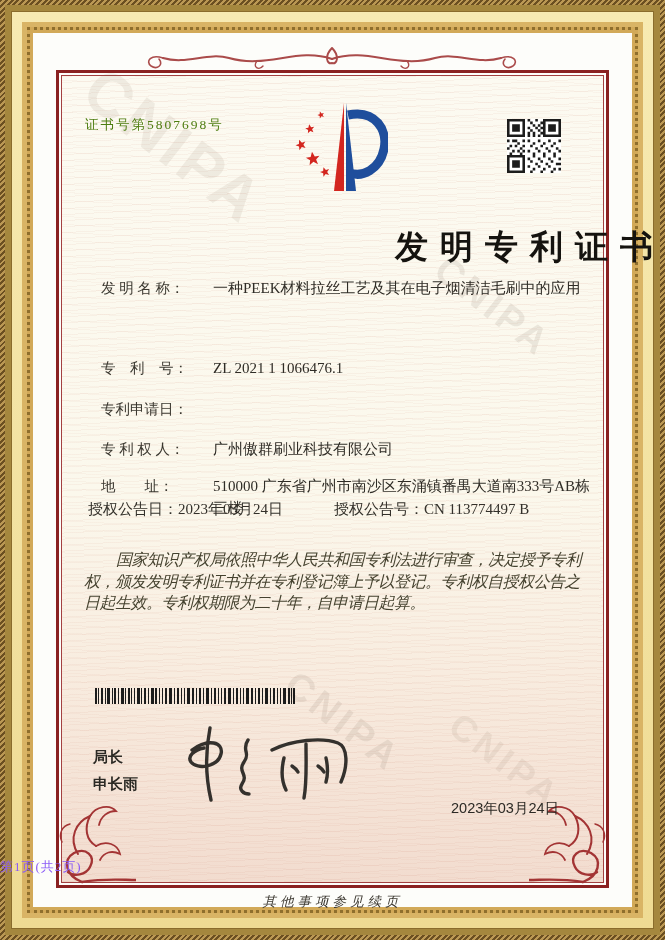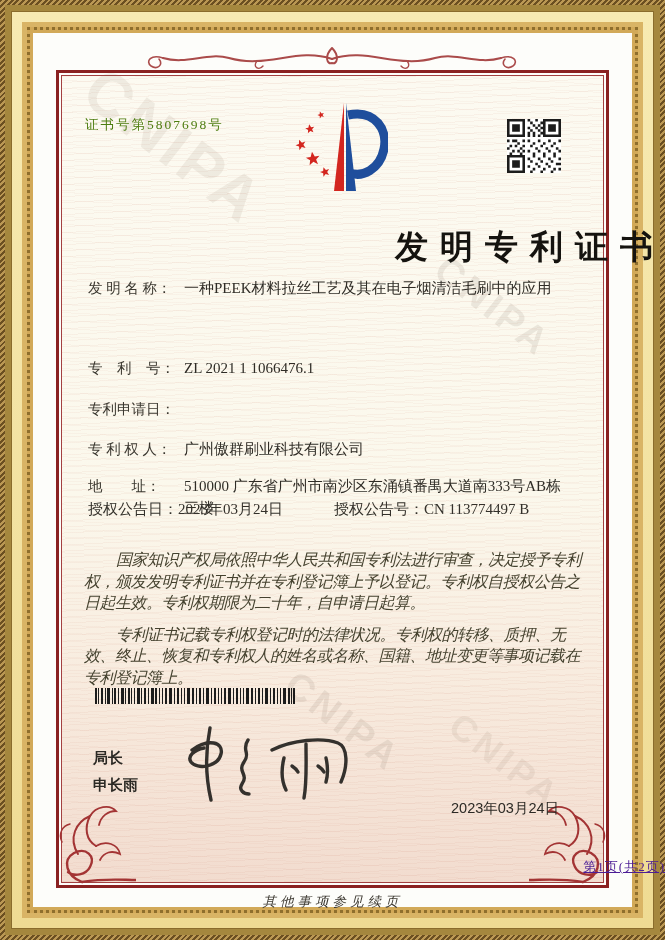--- a/index.html
+++ b/index.html
@@ -23,31 +23,31 @@
        linear-gradient(180deg,#fcfaf1 0%,#fbf8ec 52%,#f8ecdf 74%,#f2dccf 100%);}
   
   .orn{position:absolute;z-index:3;}
   .wm{position:absolute;z-index:3;font-family:"Liberation Sans",sans-serif;font-weight:700;
       color:rgba(125,112,92,0.13);transform:rotate(38deg);letter-spacing:4px;pointer-events:none;}
   
   .ct{position:absolute;z-index:5;}
   .cert-no{left:85px;top:116px;font-size:13.5px;letter-spacing:2px;color:#4d7c0f;}
   .title{left:0;right:0;top:192px;text-align:right;font-size:33px;font-weight:700;
          letter-spacing:12px;padding-left:12px;color:#15130f;margin-top:33px;}
-  .frow{left:88px;display:flex;font-size:15px;line-height:22px;}
+  .frow{left:101px;display:flex;font-size:15px;line-height:22px;gap:16px;}
   .frow .lab{width:96px;flex:0 0 96px;white-space:pre;font-size:14.5px;color:#3a372f;}
   .frow .val{width:390px;color:#2f2c26;}
   .grow{left:88px;display:flex;font-size:15px;line-height:22px;width:500px;}
   .paras{left:84px;top:549px;width:502px;}
   .paras p{margin:0 0 10px 0;font-size:16px;line-height:21.5px;letter-spacing:-0.5px;
            text-indent:2em;font-style:italic;color:#45422f;}
-  .director{left:93px;top:745px;font-family:Liberation Serif, serif;font-size:15px;
+  .director{left:93px;top:745px;font-family:Liberation Mono, monospace;font-size:15px;
             font-weight:600;line-height:27px;color:#2c2a25;}
   .issue-date{left:451px;top:799px;font-family:"Liberation Sans",sans-serif;font-size:14.5px;color:#2c2a25;}
-  .page-info{left:0;right:0;top:858px;text-align:right;font-size:13px;letter-spacing:1px;color:#4c1d95;text-decoration:underline;}
+  .page-info{left:0;right:0;top:858px;text-align:left;font-size:13px;letter-spacing:1px;color:#8b5cf6;}
   .footer-note{left:0;right:0;top:893px;text-align:center;font-size:13.5px;letter-spacing:4px;
                font-style:italic;color:#3f3b33;z-index:6;}
 </style>
 </head>
 <body>
 
 <div class="page">
 
   <div class="f f1"></div>
   <div class="f f2"></div>
@@ -143,21 +143,20 @@
   </div>
   <div class="ct grow" style="top:498px;">
     <span class="lab" style="width:auto;flex:0 0 auto;">授权公告日：</span>
     <span class="val" style="width:142px;">2023年03月24日</span>
     <span class="lab" style="width:auto;flex:0 0 auto;margin-left:14px;">授权公告号：</span>
     <span class="val" style="width:auto;">CN 113774497 B</span>
   </div>
 
   <div class="ct paras">
     <p>国家知识产权局依照中华人民共和国专利法进行审查，决定授予专利权，颁发发明专利证书并在专利登记簿上予以登记。专利权自授权公告之日起生效。专利权期限为二十年，自申请日起算。</p>
-    <p>专利证书记载专利权登记时的法律状况。专利权的转移、质押、无效、终止、恢复和专利权人的姓名或名称、国籍、地址变更等事项记载在专利登记簿上。</p>
   </div>
 
   <svg class="ct" style="left:95px;top:688px;" width="200" height="16" viewBox="0 0 200 16">
     <path fill="#1c1c1c" d="M0 0h2v16H0z M3 0h1v16H3z M6 0h2v16H6z M10 0h1v16h-1z M12 0h3v16h-3z M17 0h1v16h-1z M19 0h2v16h-2z M23 0h1v16h-1z M26 0h3v16h-3z M30 0h1v16h-1z M33 0h2v16h-2z M36 0h1v16h-1z M39 0h1v16h-1z M42 0h3v16h-3z M46 0h1v16h-1z M49 0h2v16h-2z M53 0h1v16h-1z M56 0h3v16h-3z M60 0h2v16h-2z M64 0h1v16h-1z M67 0h1v16h-1z M70 0h2v16h-2z M74 0h3v16h-3z M79 0h1v16h-1z M82 0h2v16h-2z M86 0h1v16h-1z M89 0h1v16h-1z M92 0h3v16h-3z M97 0h2v16h-2z M101 0h1v16h-1z M104 0h2v16h-2z M108 0h1v16h-1z M111 0h3v16h-3z M116 0h1v16h-1z M119 0h2v16h-2z M123 0h1v16h-1z M126 0h1v16h-1z M129 0h2v16h-2z M133 0h3v16h-3z M138 0h1v16h-1z M141 0h2v16h-2z M145 0h1v16h-1z M148 0h1v16h-1z M151 0h3v16h-3z M156 0h2v16h-2z M160 0h1v16h-1z M163 0h2v16h-2z M167 0h1v16h-1z M170 0h3v16h-3z M175 0h1v16h-1z M178 0h2v16h-2z M182 0h1v16h-1z M185 0h1v16h-1z M188 0h3v16h-3z M193 0h2v16h-2z M196 0h1v16h-1z M198 0h2v16h-2z"></path>
   </svg>
 
   <div class="ct director">
     <div>局长</div>
     <div>申长雨</div>
   </div>

